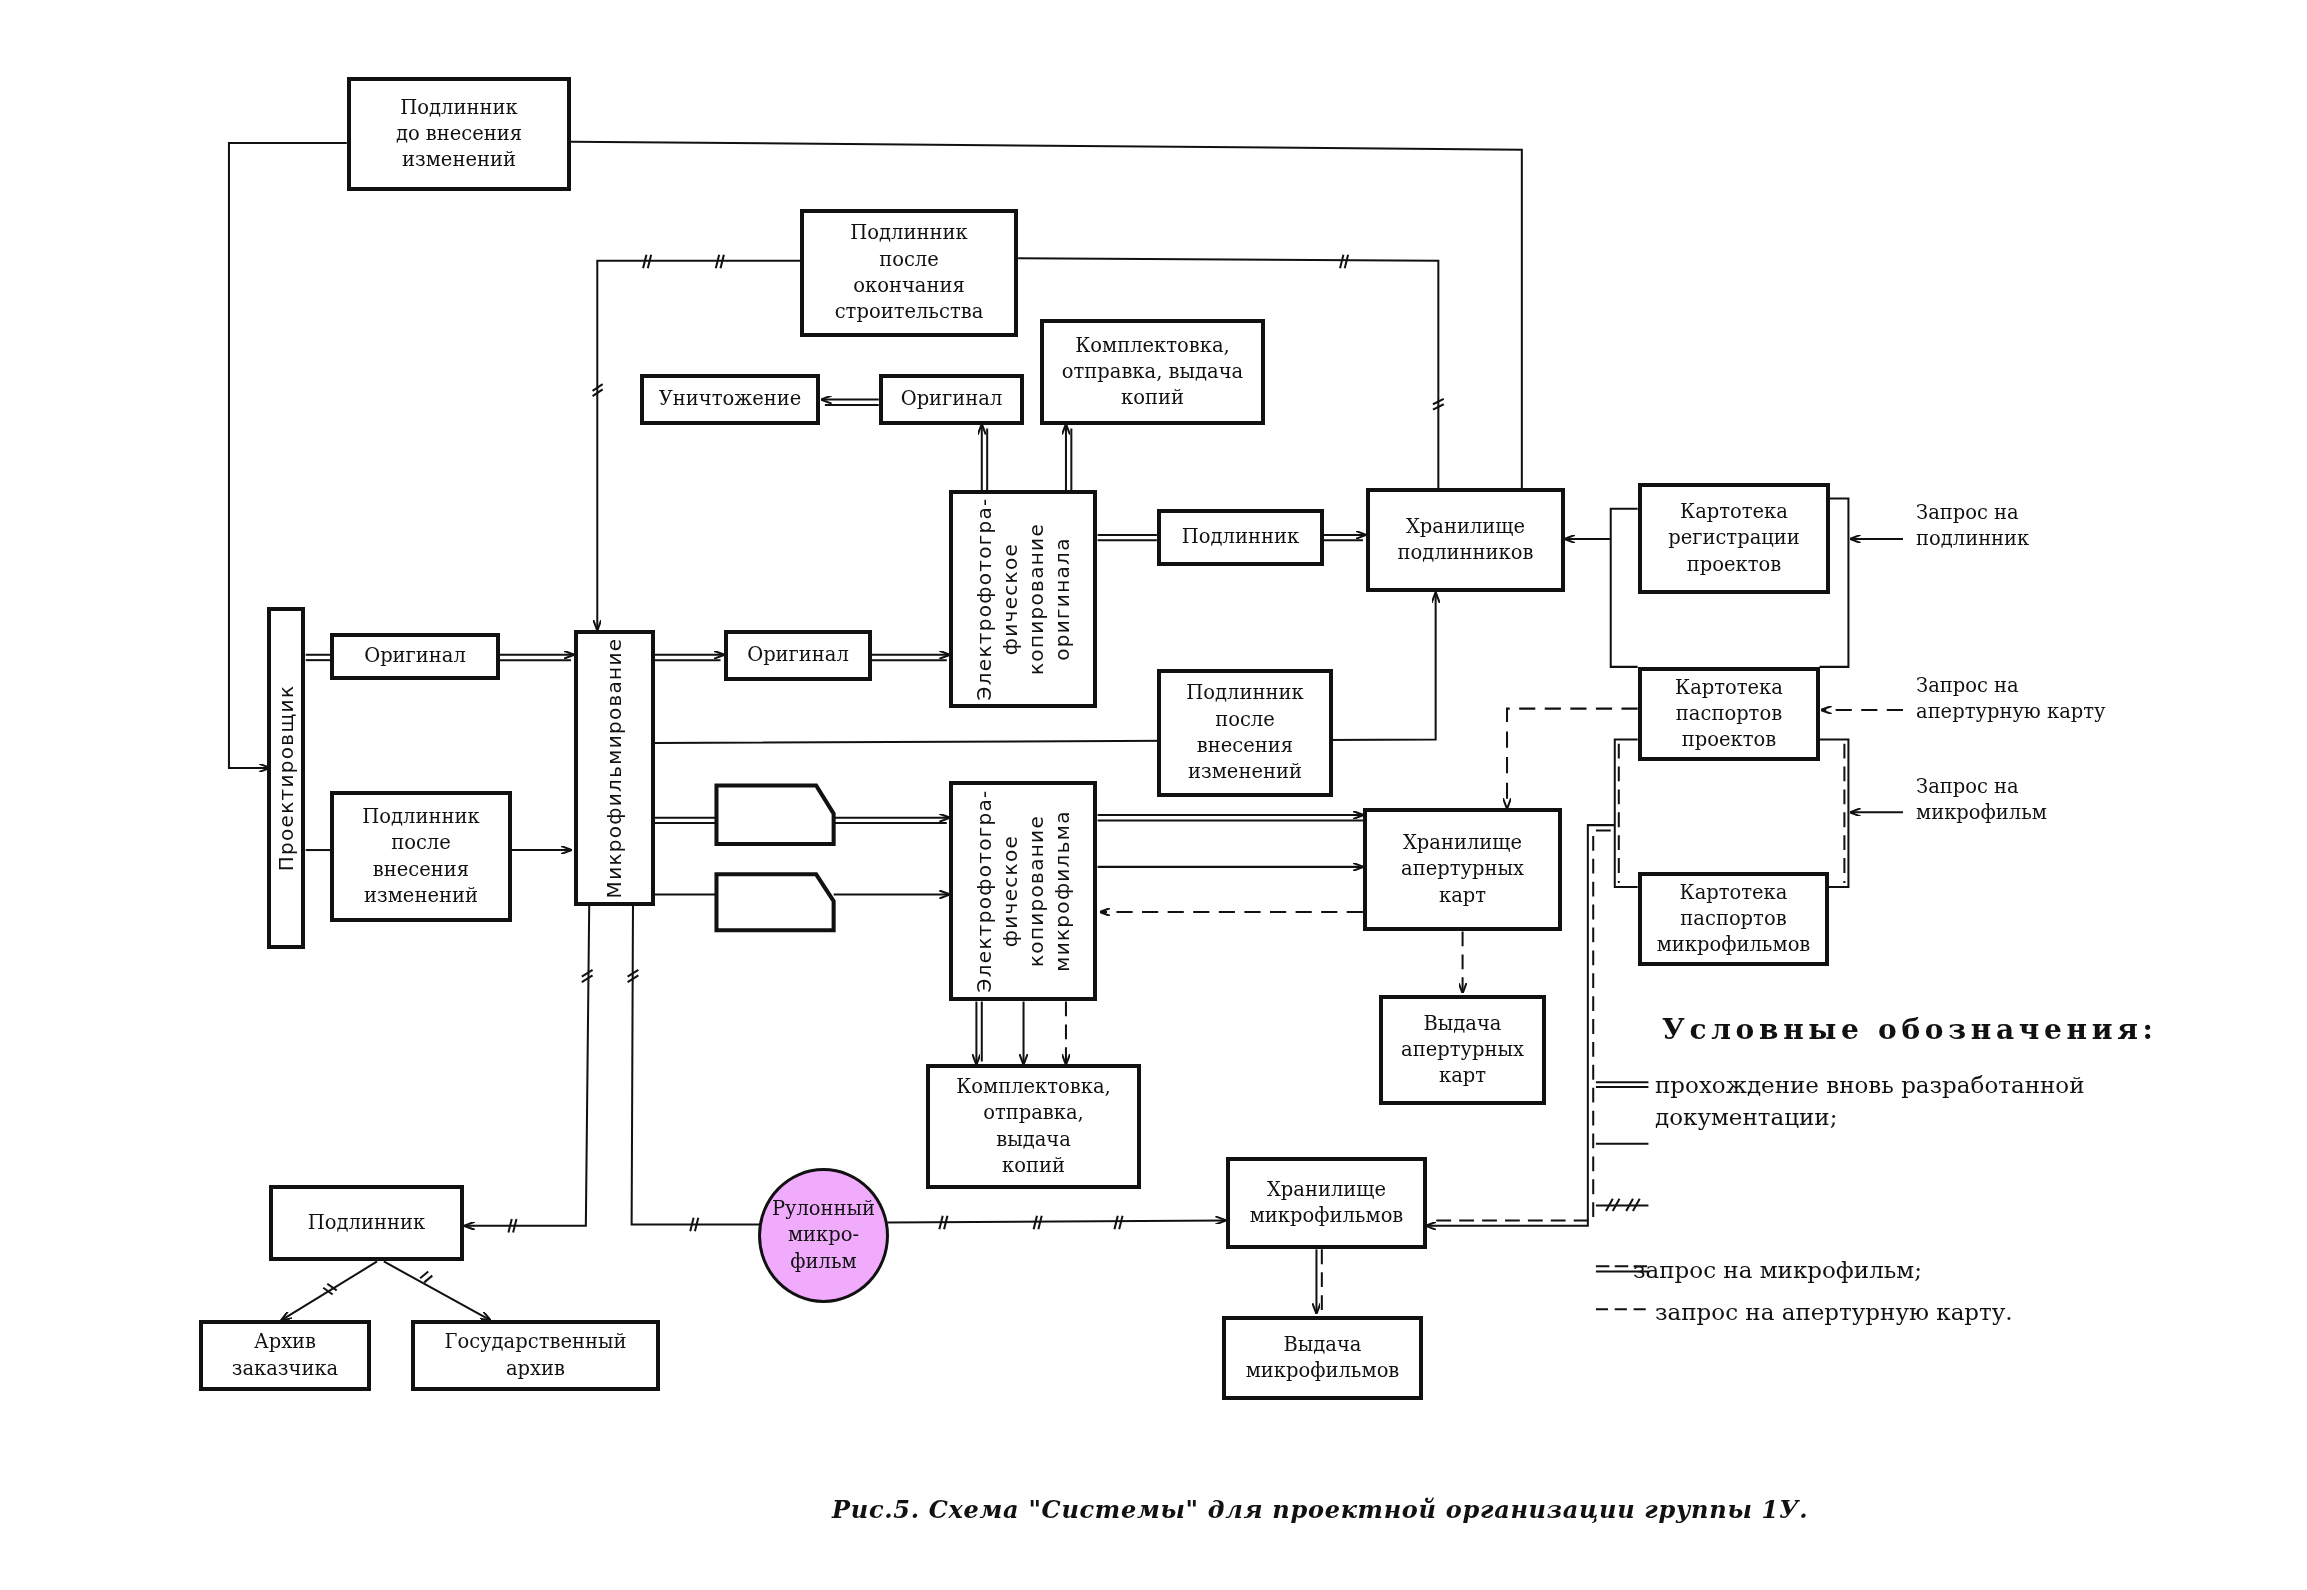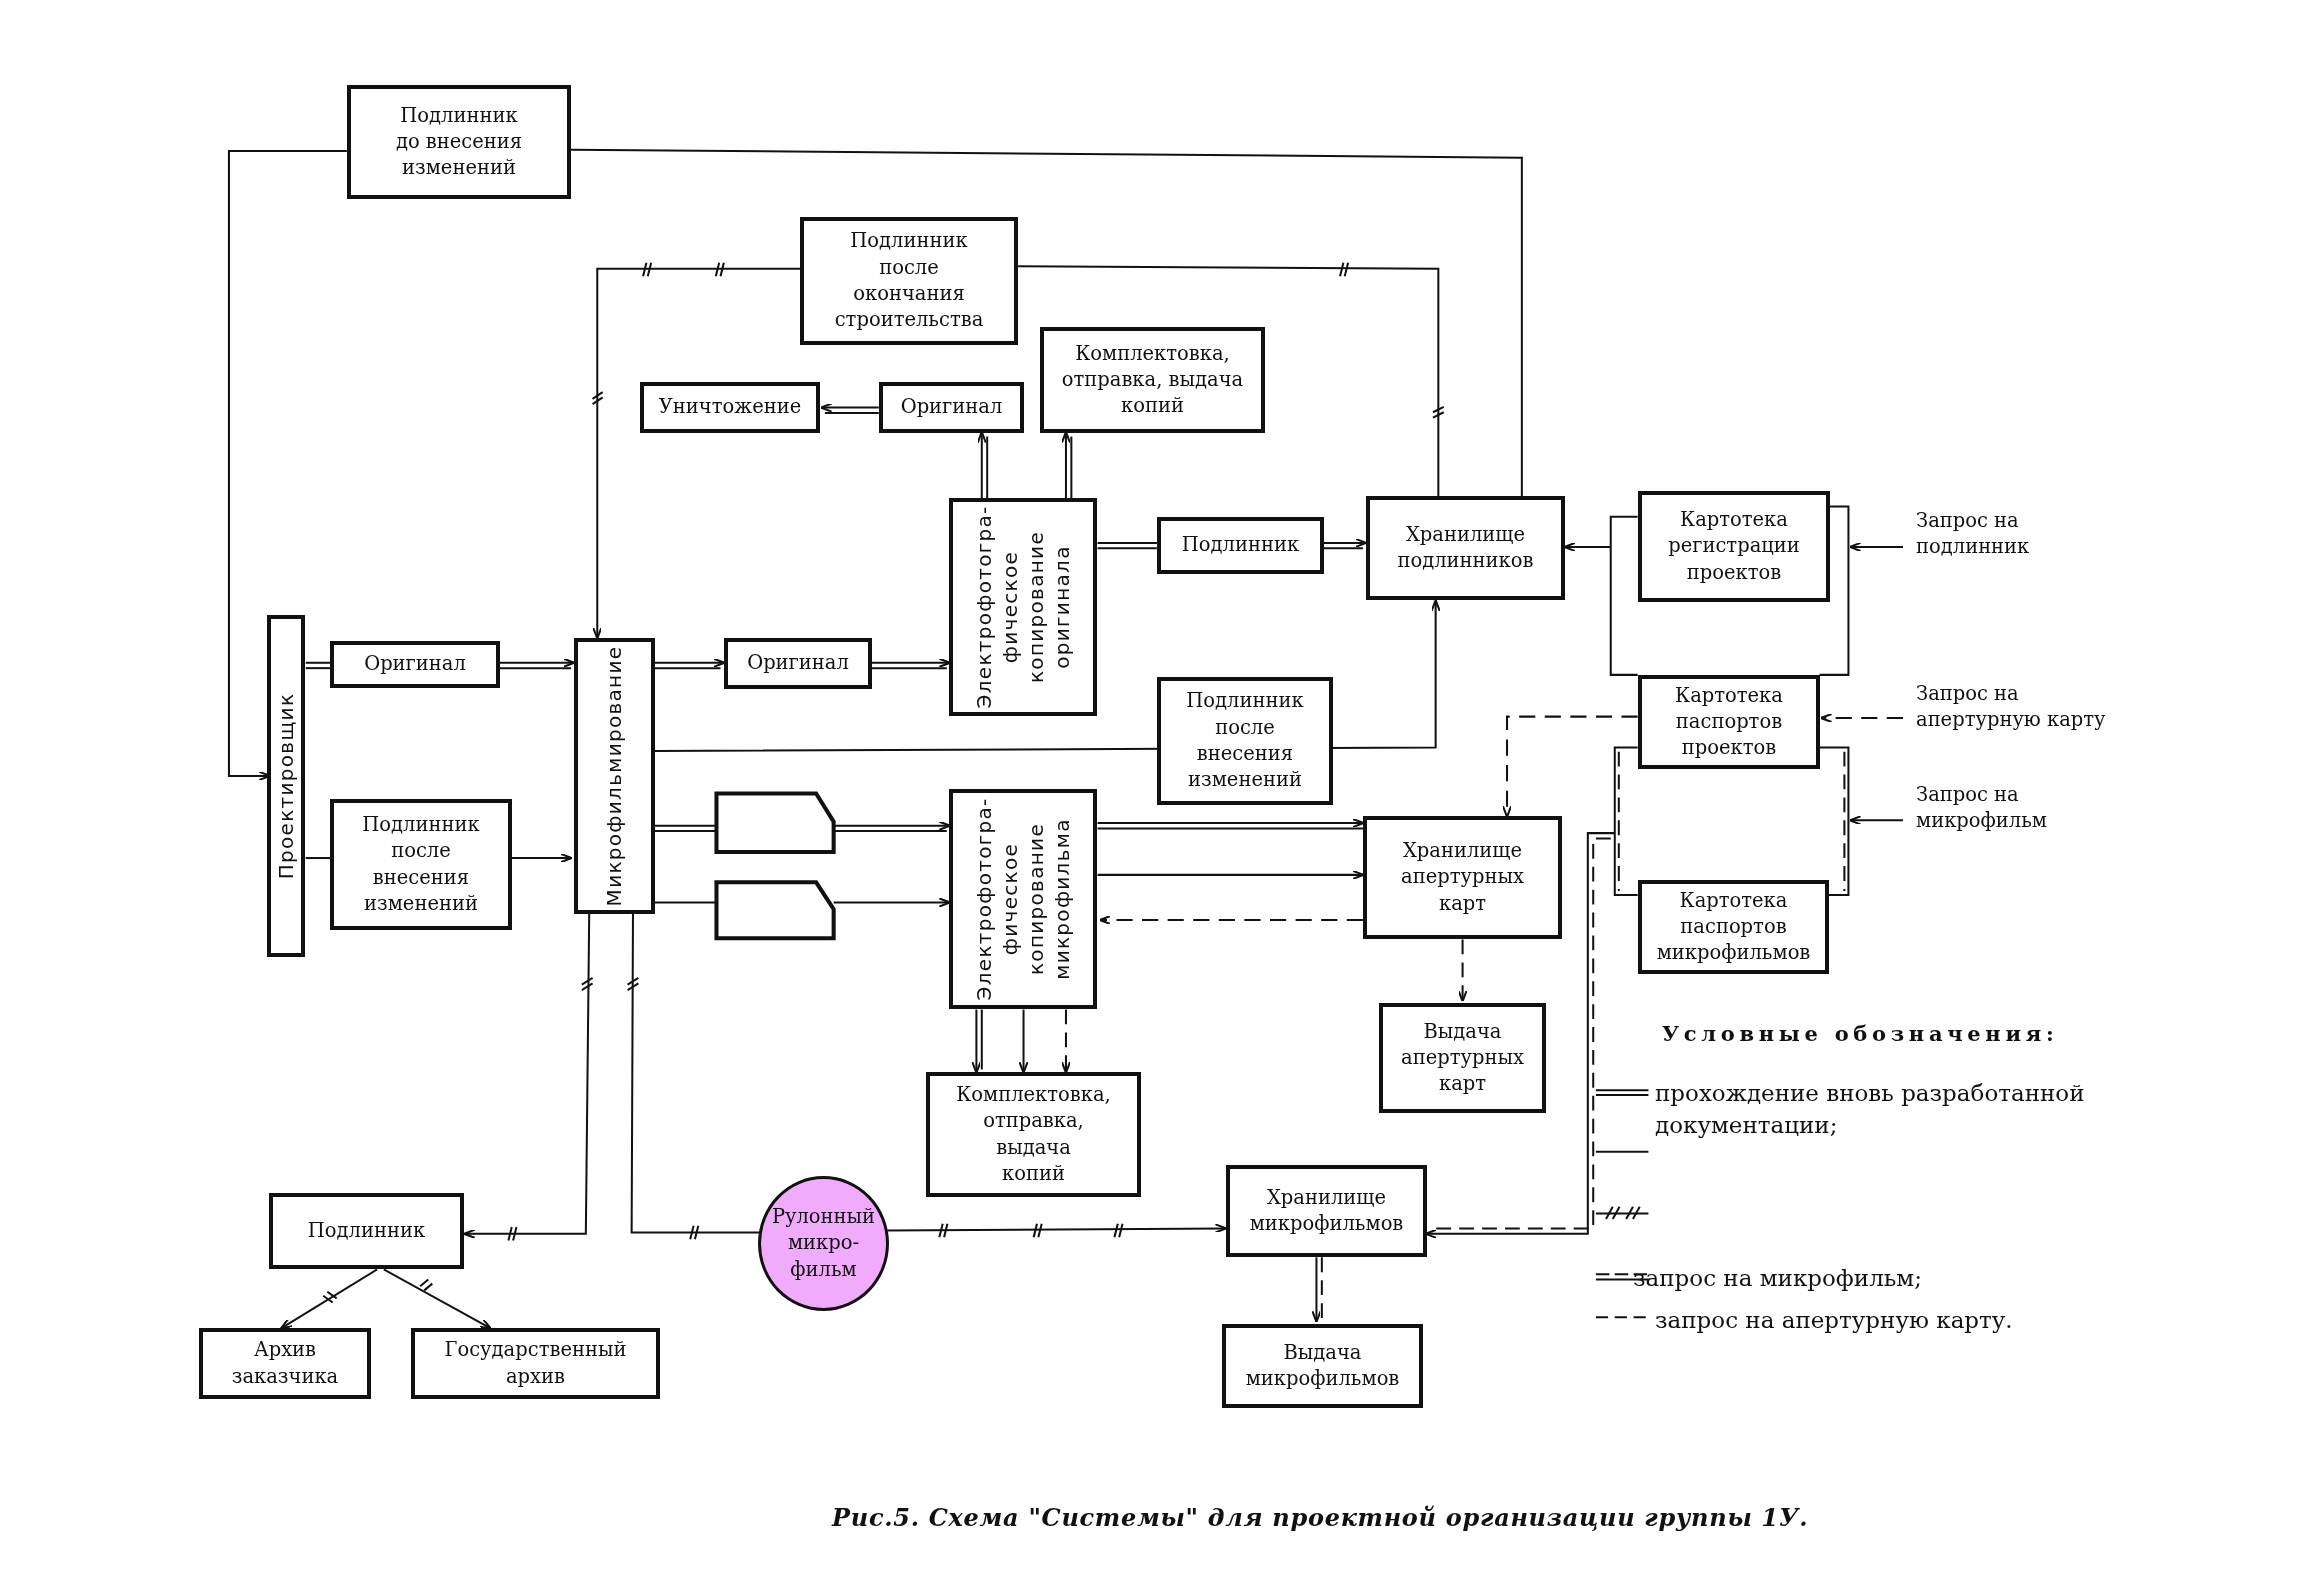--- a/index.html
+++ b/index.html
@@ -1,21 +1,21 @@
 <!DOCTYPE html>
 <html style="font-size:10.8px"><head>
 <meta charset="utf-8">
 <style>
   html,body{margin:0;padding:0;background:#ffffff;}
   body{width:2307px;height:1591px;position:relative;overflow:hidden;font-family:"DejaVu Serif","Liberation Serif",serif;color:#111;}
-  #canvas{position:absolute;left:0;top:0;width:2307px;height:1508px;margin-top:8px;}
+  #canvas{position:absolute;left:0;top:0;width:2307px;height:1508px;}
   .box{position:absolute;border:4px solid #111;background:#fff;box-sizing:border-box;display:flex;align-items:center;justify-content:center;text-align:center;font-size:19.5px;line-height:1.35;white-space:pre-line;}
   .vbox span{display:block;transform:rotate(-90deg);white-space:pre;font-family:"DejaVu Sans","Liberation Sans",sans-serif;font-size:20px;line-height:1.3;letter-spacing:1.3px;text-align:center;}
   .ext{position:absolute;font-size:19.5px;line-height:1.35;white-space:pre-line;}
-  .legend-title{position:absolute;font-size:21px;letter-spacing:4.7px;font-weight:bold;}
+  .legend-title{position:absolute;font-size:28px;letter-spacing:4.7px;font-weight:bold;}
   .legend-item{position:absolute;font-size:23px;line-height:1.4;white-space:pre-line;}
   .caption{position:absolute;font-style:italic;font-weight:bold;font-size:24px;letter-spacing:0.7px;font-family:"DejaVu Serif","Liberation Serif",serif;}
   .ellipse{position:absolute;border:3.4px solid #111;border-radius:50%;background:#f0abfc;box-sizing:border-box;display:flex;align-items:center;justify-content:center;text-align:center;font-size:19.5px;line-height:1.35;white-space:pre-line;}
   svg line, svg path, svg polyline{fill:none;stroke:#111;}
 </style>
 </head>
 <body>
 
 <div id="canvas">
 

